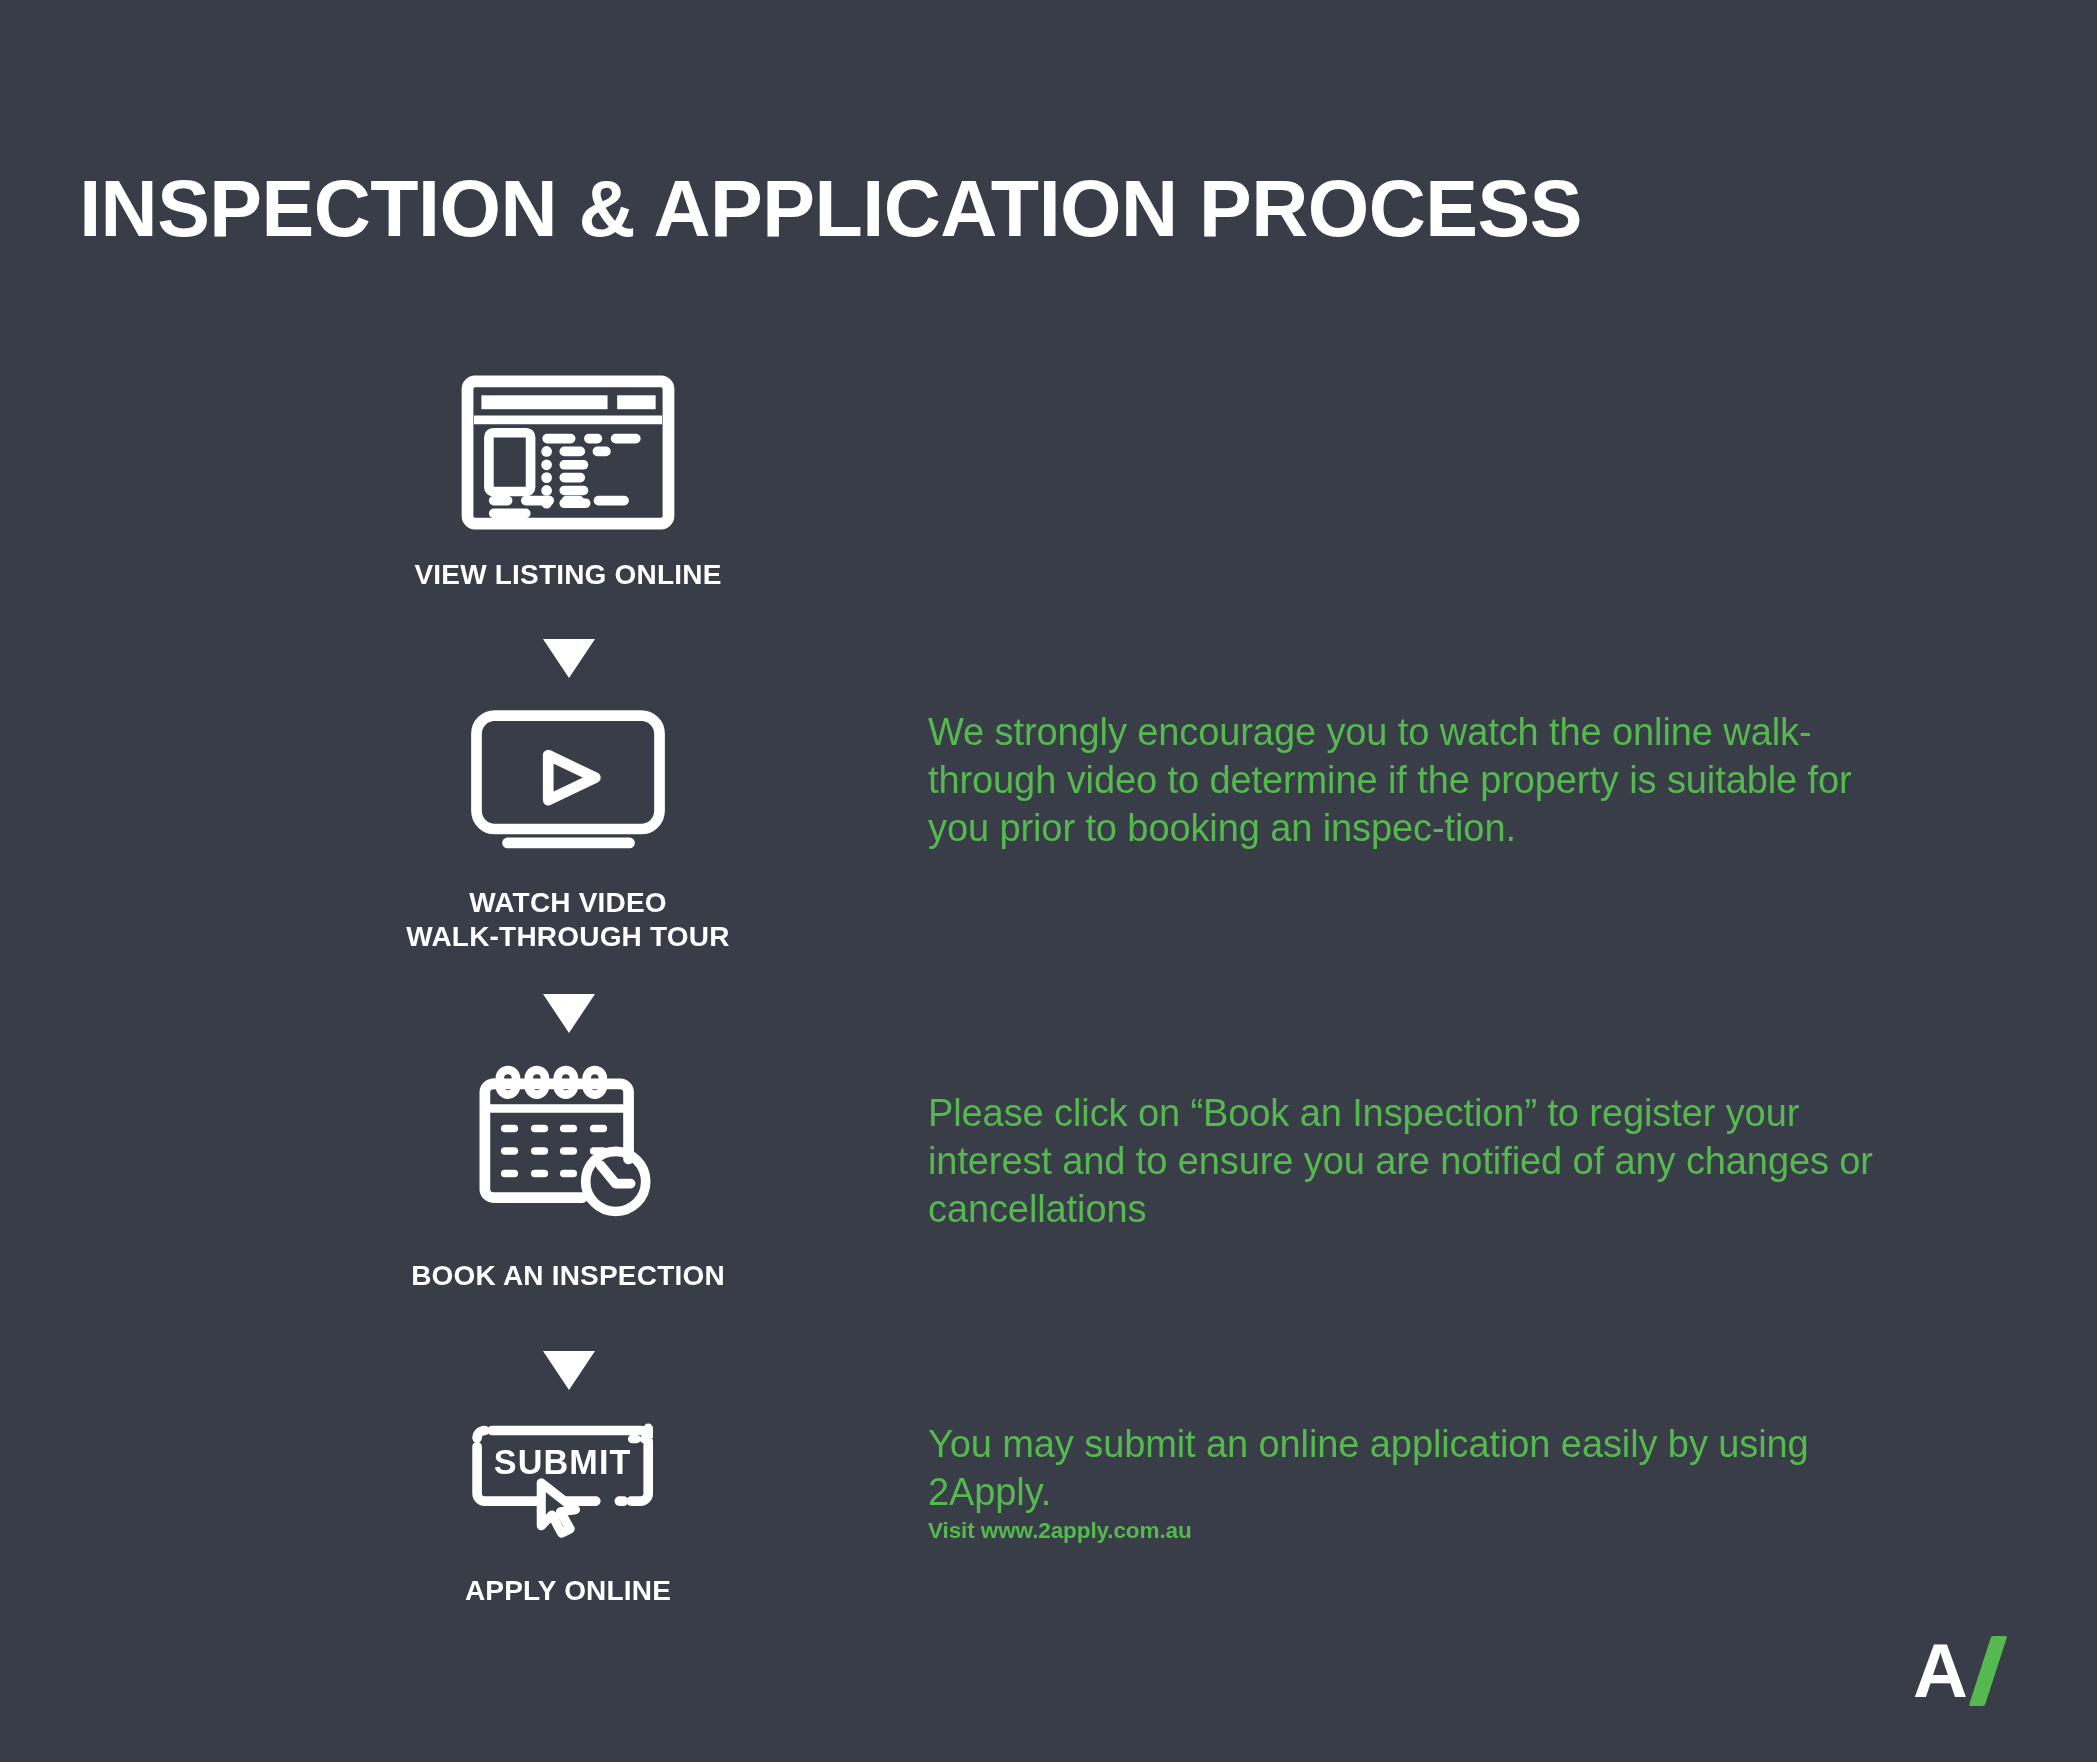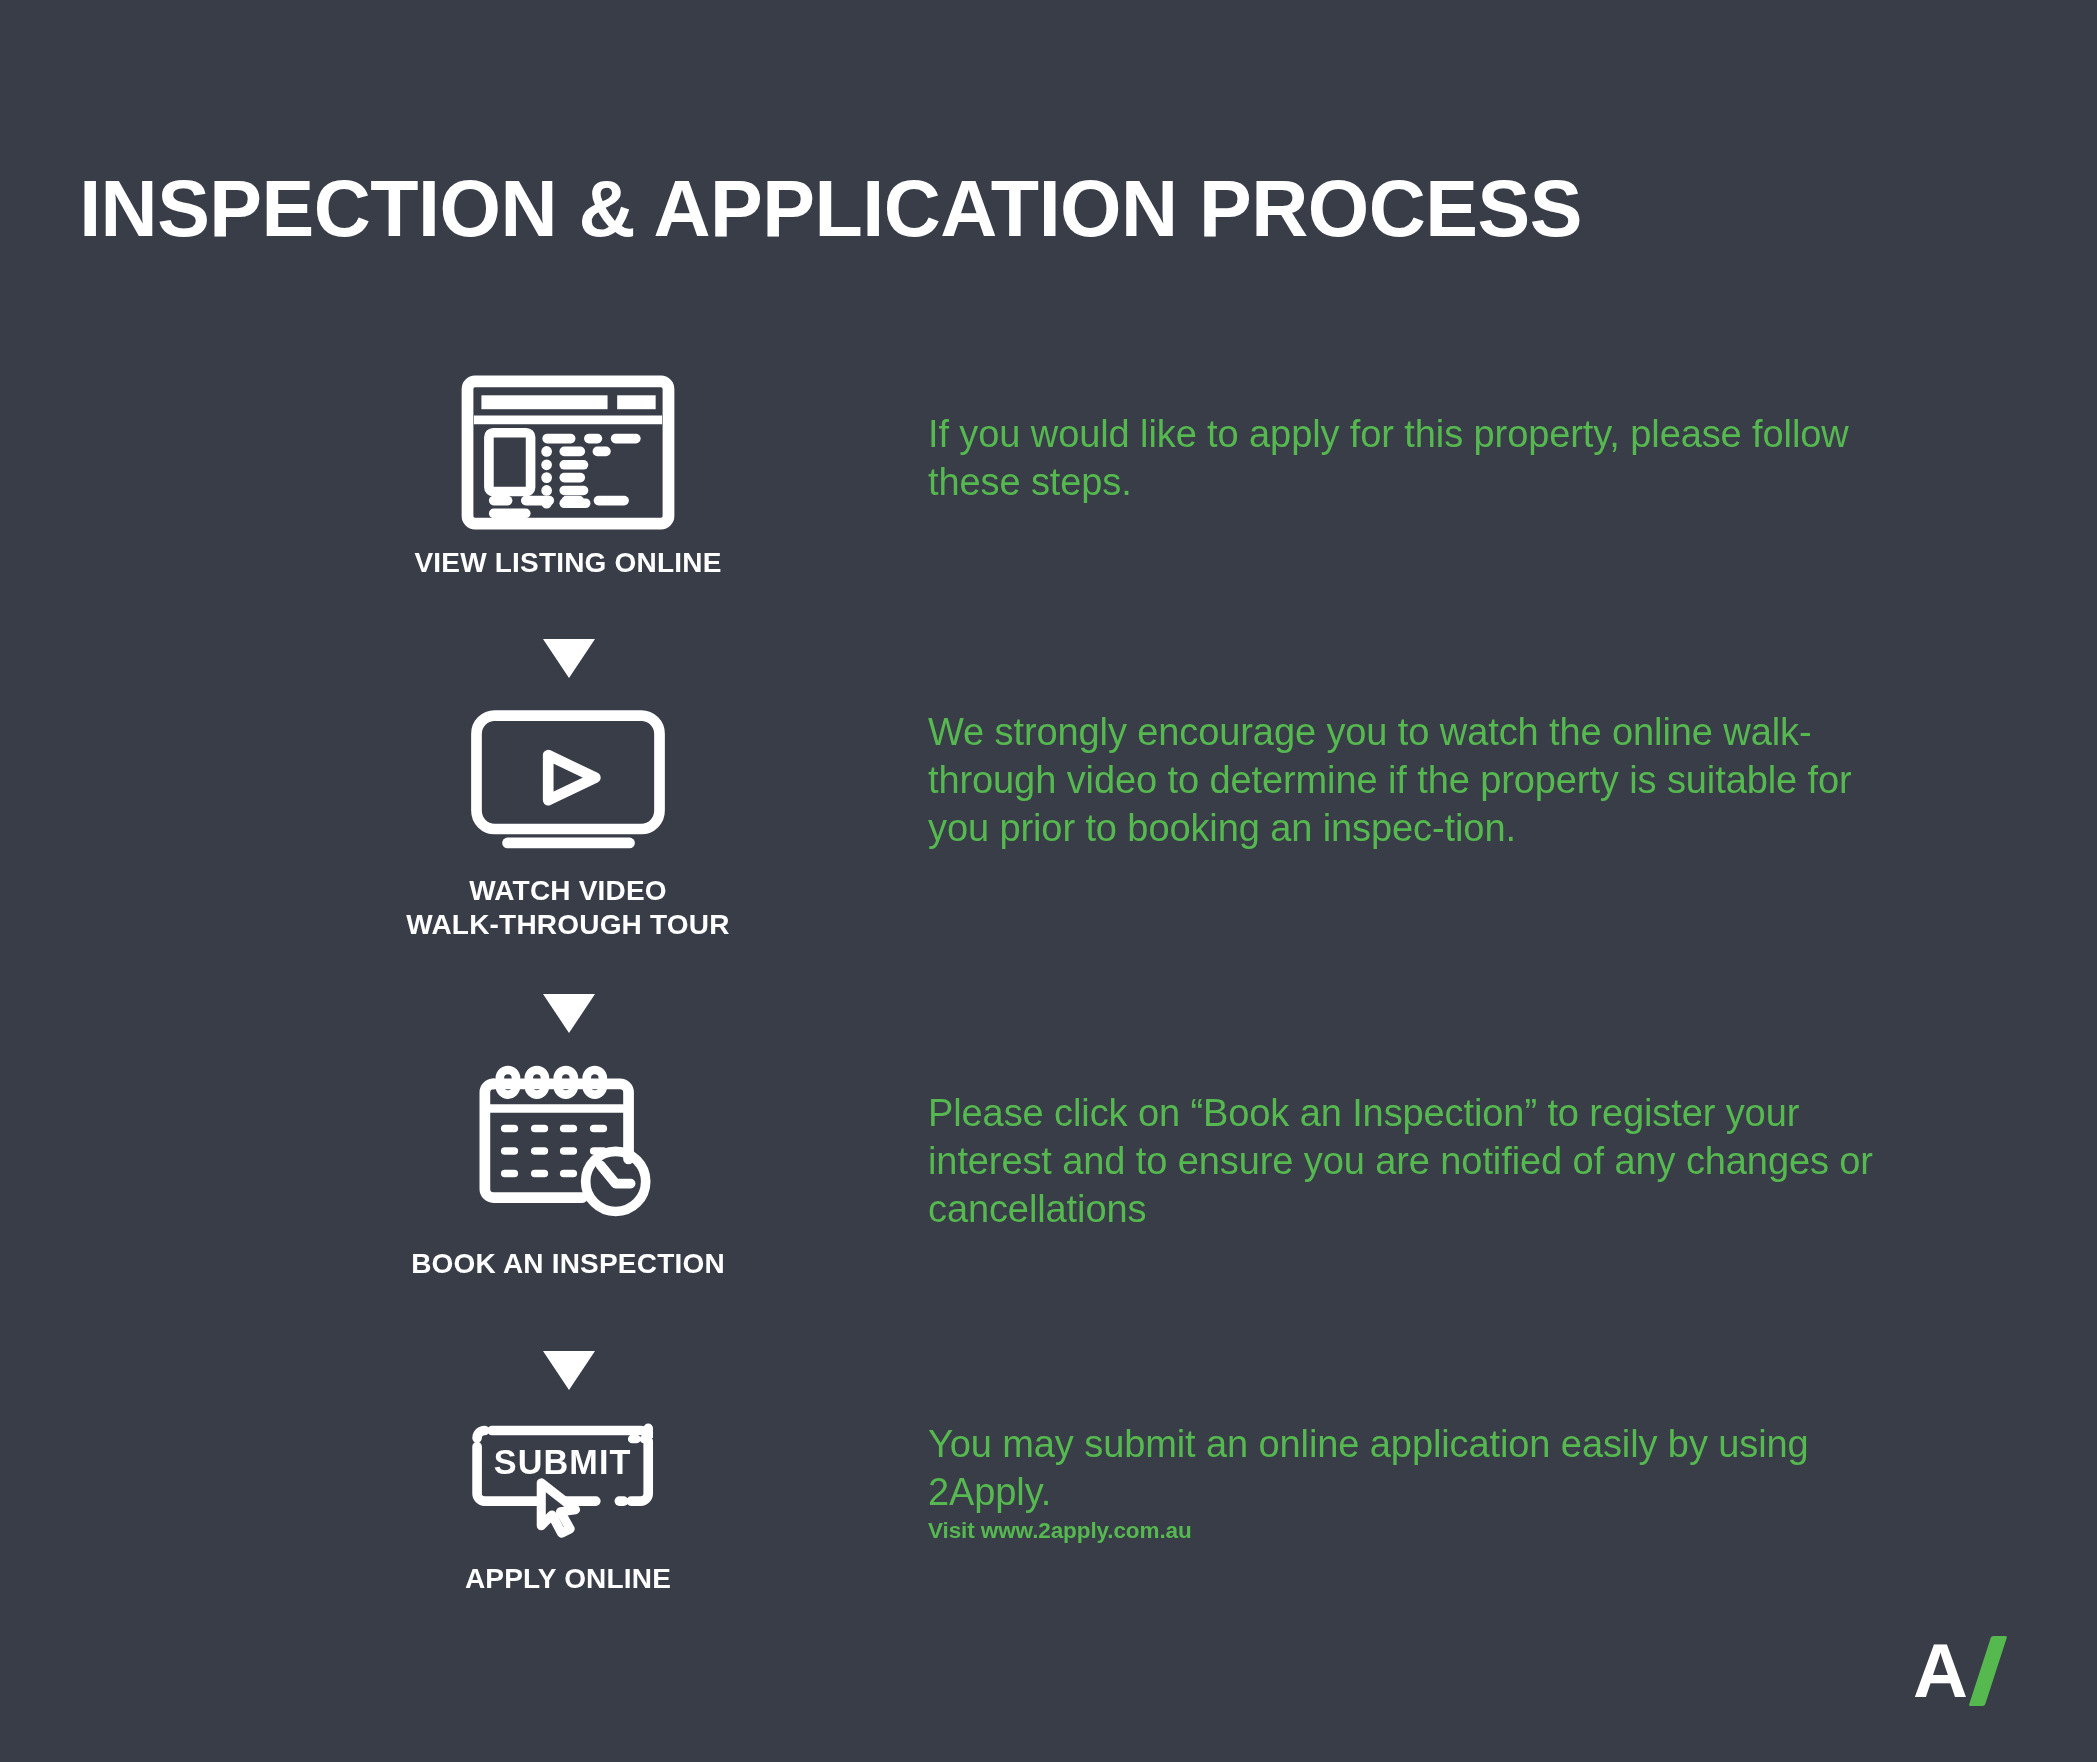--- a/index.html
+++ b/index.html
@@ -30,21 +30,21 @@
     width:332px;
     left:402px;
     text-align:center;
   }
   .icon-box {
     width:332px;
     display:flex;
     justify-content:center;
   }
   .step-label {
-    margin-top:16px;
+    margin-top:28px;
     color:#ffffff;
     font-weight:bold;
     font-size:28px;
     line-height:34px;
     letter-spacing:0.2px;
     white-space:pre-line;
     text-align:center;
   }
 
   .text-col {
@@ -132,21 +132,20 @@
           <rect x="184" y="231" width="58" height="18" rx="9" fill="#ffffff"></rect>
           <rect x="52" y="226" width="44" height="18" rx="9" fill="#ffffff"></rect>
           <rect x="52" y="250" width="78" height="18" rx="9" fill="#ffffff"></rect>
           <rect x="112" y="226" width="62" height="18" rx="9" fill="#ffffff"></rect>
           <rect x="188" y="226" width="42" height="18" rx="9" fill="#ffffff"></rect>
           <rect x="248" y="226" width="66" height="18" rx="9" fill="#ffffff"></rect>
         </svg>
       </div>
       <div class="step-label">VIEW LISTING ONLINE</div>
     </div>
-    <div class="text-col" style="top:410px;">If you would like to apply for this property, please follow these steps.</div>
     <div class="arrow" style="top:639px;"></div>
 
     <div class="icon-col" style="top:708px;">
       <div class="icon-box">
         <svg width="198" height="150" viewBox="0 0 370 280" fill="none" xmlns="http://www.w3.org/2000/svg">
           <rect x="14" y="14" width="342" height="212" rx="34" stroke="#ffffff" stroke-width="20"></rect>
           <path d="M148 88 L148 172 L236 130 Z" stroke="#ffffff" stroke-width="20" stroke-linejoin="round" stroke-linecap="round"></path>
           <line x1="72" y1="252" x2="300" y2="252" stroke="#ffffff" stroke-width="20" stroke-linecap="round"></line>
         </svg>
       </div>

